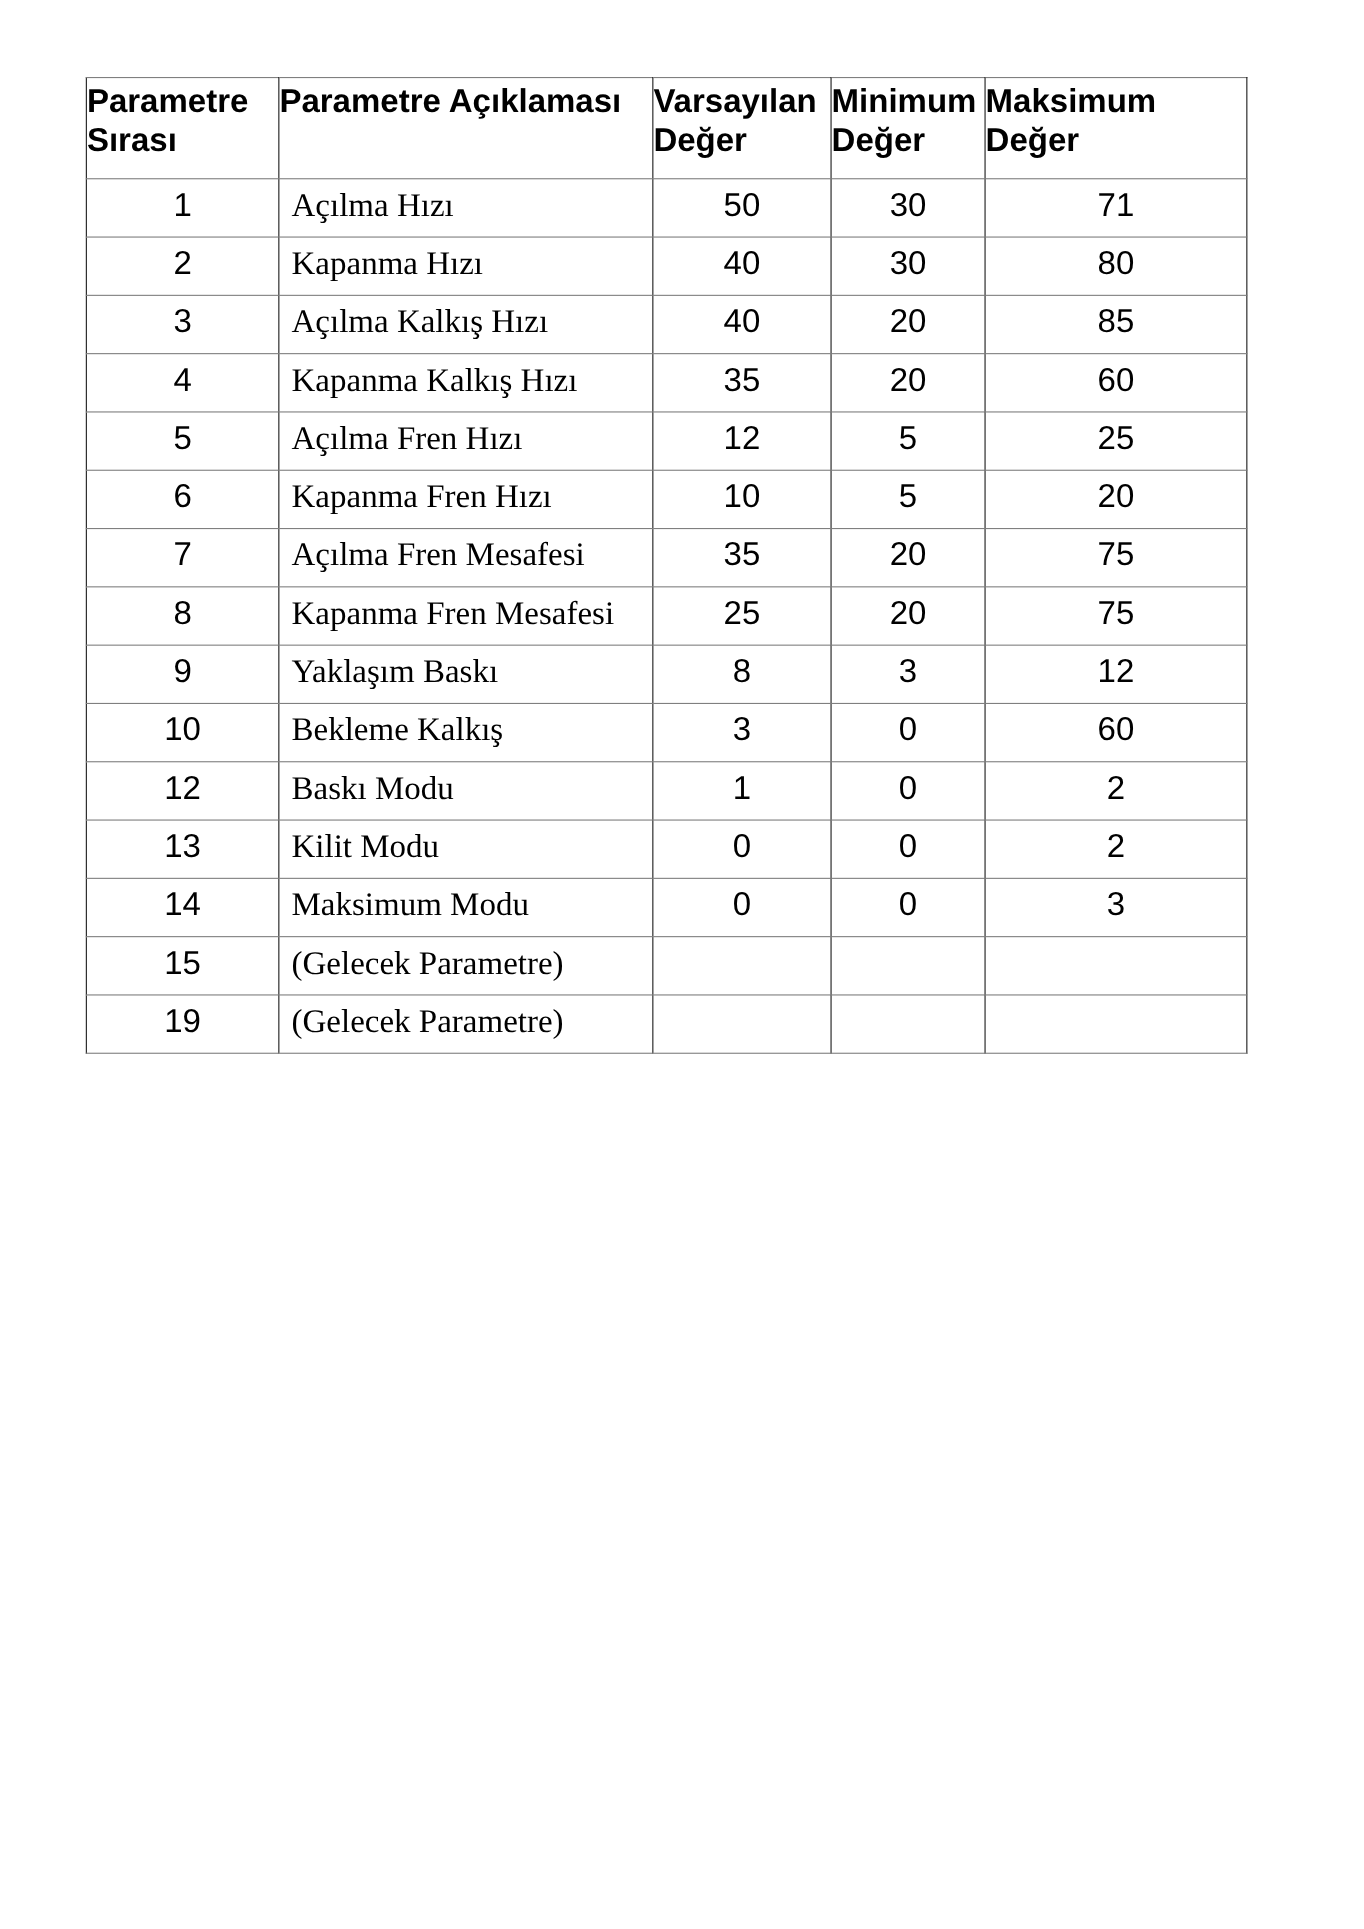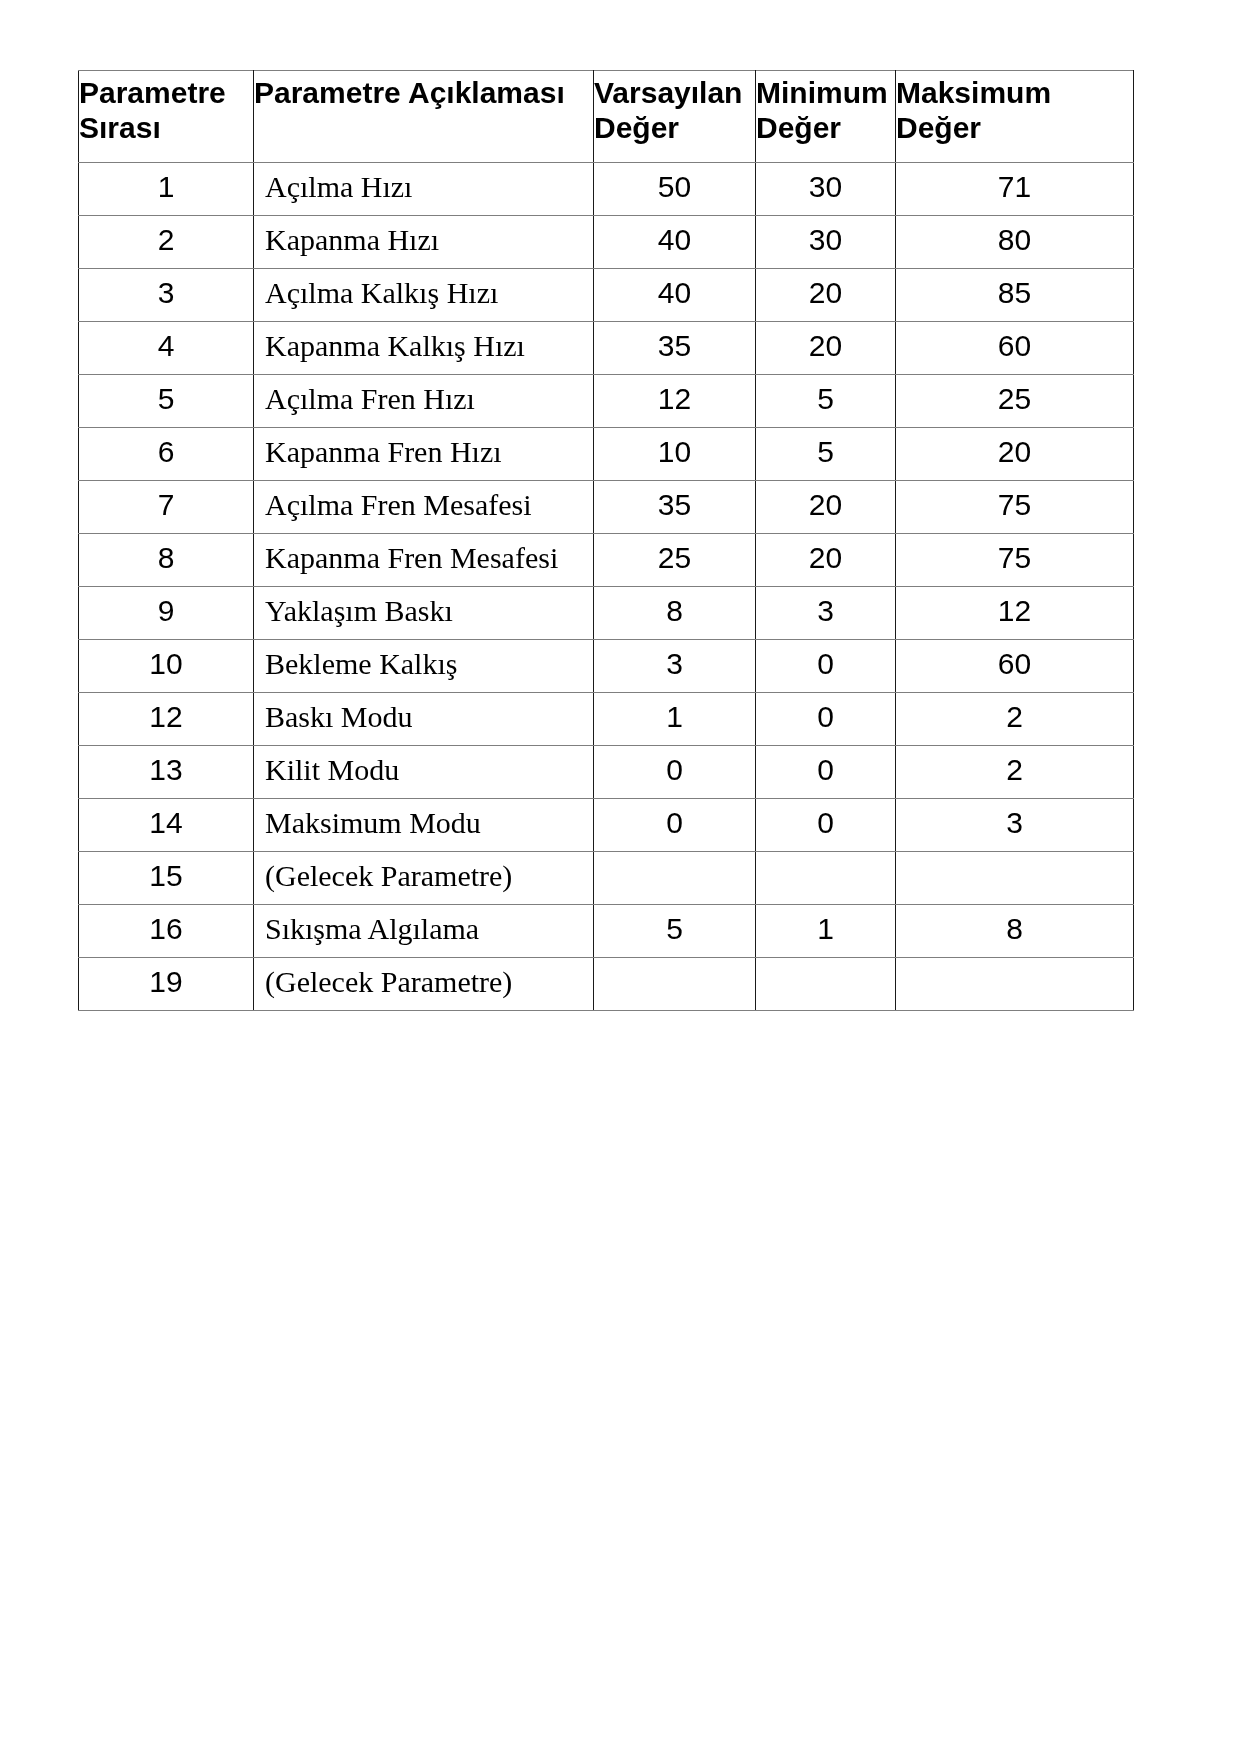--- a/index.html
+++ b/index.html
@@ -183,27 +183,20 @@
       <td>3</td>
     </tr>
     <tr>
       <td>15</td>
       <td class="desc">(Gelecek Parametre)</td>
       <td></td>
       <td></td>
       <td></td>
     </tr>
     <tr>
-      <td>16</td>
-      <td class="desc">Sıkışma Algılama</td>
-      <td>5</td>
-      <td>1</td>
-      <td>8</td>
-    </tr>
-    <tr>
       <td>19</td>
       <td class="desc">(Gelecek Parametre)</td>
       <td></td>
       <td></td>
       <td></td>
     </tr>
   </tbody>
 </table>
 
 </body></html>

